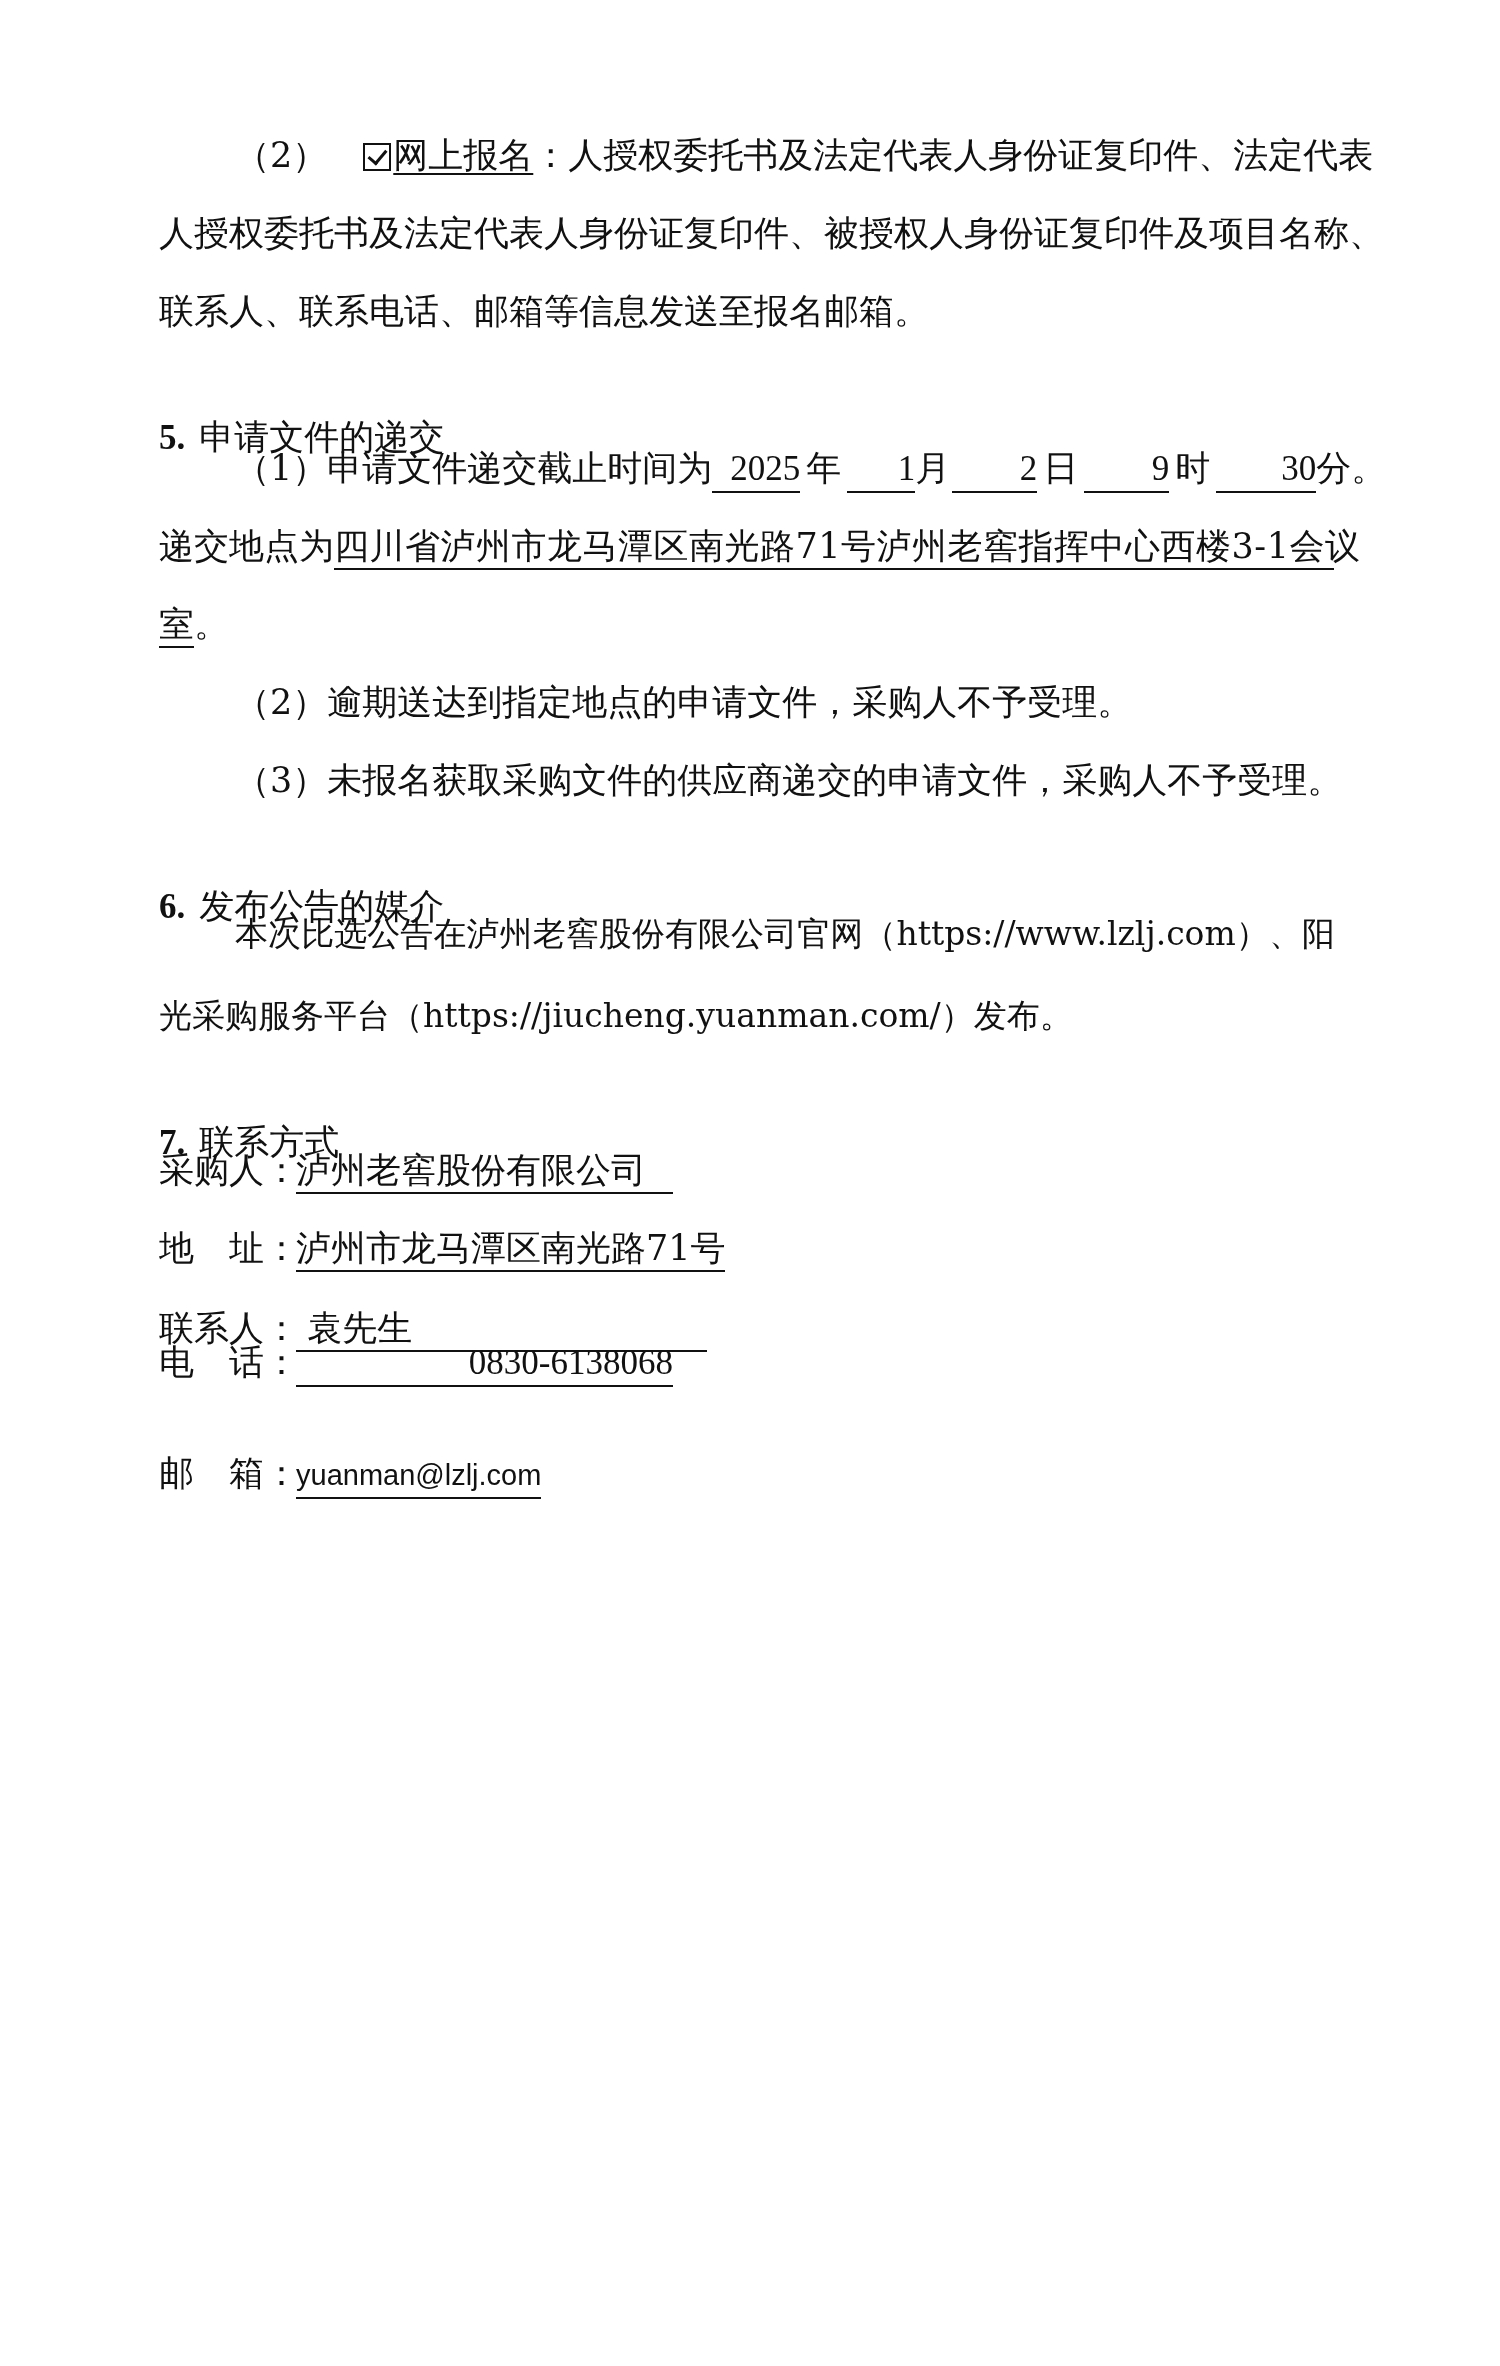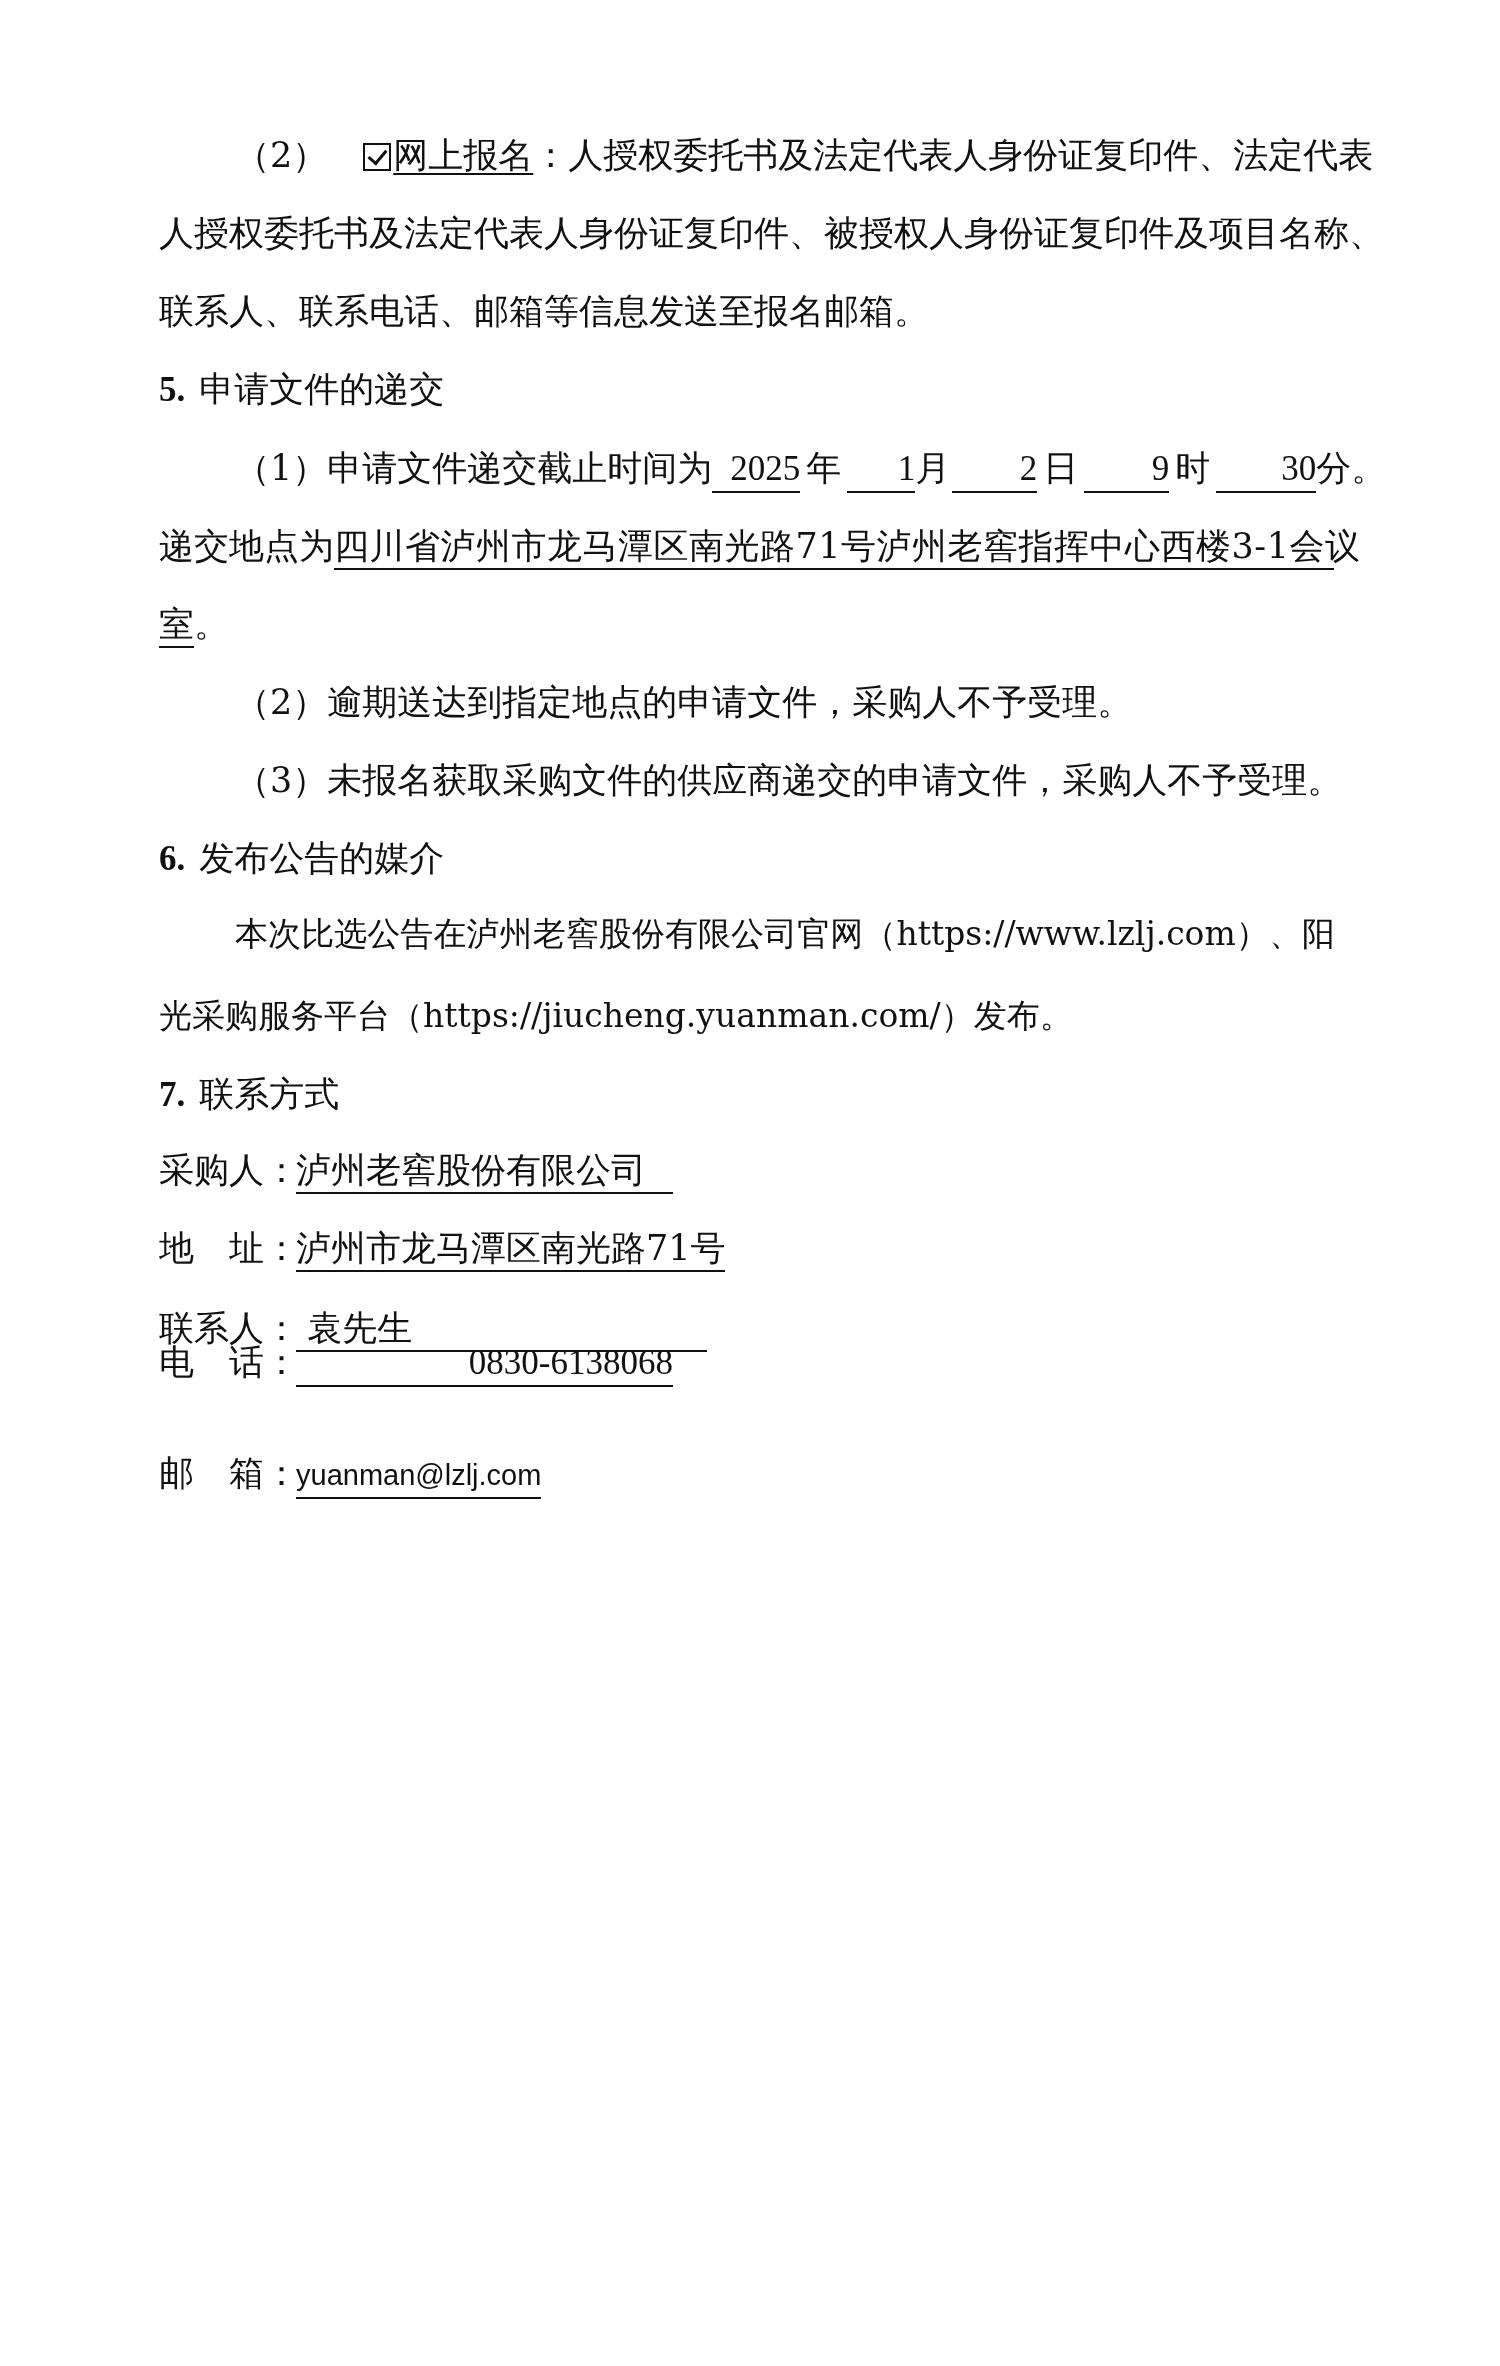--- a/index.html
+++ b/index.html
@@ -2,21 +2,21 @@
 <html><head>
 <meta charset="utf-8">
 <style>
   html,body{margin:0;padding:0;background:#ffffff;}
   body{width:1500px;height:2366px;position:relative;overflow:hidden;
        font-family:"DejaVu Serif","Liberation Serif",serif;color:#111;}
   .ln{position:absolute;left:159px;height:52px;line-height:52px;font-size:35px;white-space:nowrap;}
   .ind{left:235px;}
   .jus{width:1176px;text-align:justify;text-align-last:justify;}
   .jus.ind{width:1100px;}
-  .h{font-weight:normal;}
+  .h{font-weight:normal;margin-top:48px;}
   .h .num{font-family:"Liberation Serif",serif;font-weight:bold;margin-right:14px;}
   u,.u{text-decoration:underline;text-decoration-thickness:2px;text-underline-offset:6px;padding-left:36px;}
   .fill{display:inline-block;text-align:center;border-bottom:2px solid #111;line-height:44px;}
   .mono{font-family:"Liberation Serif",serif;text-align:right;}
   .sans{font-family:"Liberation Sans",sans-serif;}
   .lbl{display:inline-block;width:137px;}
   .val{display:inline-block;border-bottom:2.5px solid #111;line-height:44px;}
   .chk{display:inline-block;width:28px;height:28px;border:2px solid #111;position:relative;top:4px;margin-right:2px;box-sizing:border-box;}
   .chk:after{content:"";position:absolute;left:7px;top:1px;width:8px;height:15px;border:solid #111;border-width:0 3px 3px 0;transform:rotate(40deg);}
 </style>

